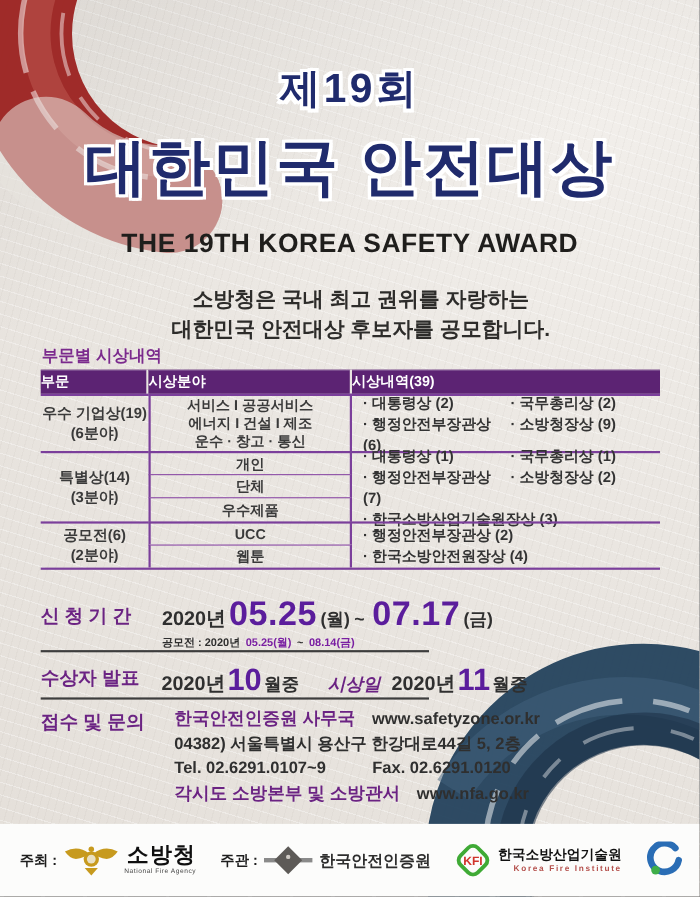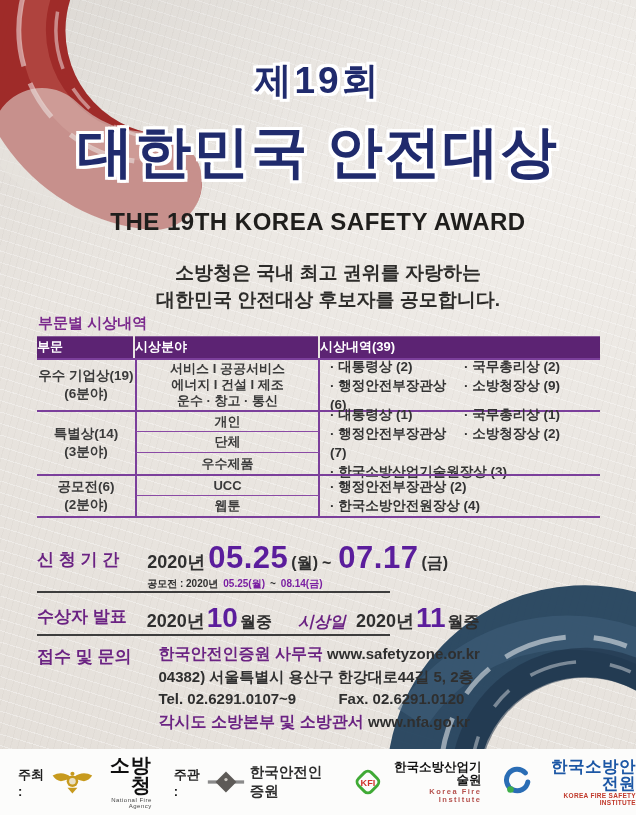--- a/index.html
+++ b/index.html
@@ -64,21 +64,21 @@
   .apply-l1{font-size:16px;} .apply-l1 .yr{font-size:18px;}
   .apply-l2{font-size:10px; font-weight:700; margin-top:1px;}
   .apply-l2 .ppd{color:#7a1fa2; font-weight:800;}
   .announce{top:602px;} .announce .sec-label{margin-right:20px; margin-top:3px;}
   .ann-line{font-size:16px;}
   .ann-line .yr{font-size:18px;}
   .ann-gap{display:inline-block; width:26px;}
   .contact{top:643px;} .contact .sec-label{margin-right:27px; margin-top:2px;}
   .contact-lines{font-size:15px; font-weight:700; color:#2f2f2f; line-height:22.5px; white-space:nowrap;}
   .contact-lines .org{color:#6b2383; font-size:16px; font-weight:800;}
-  .contact-lines .url{margin-left:0;}
+  .contact-lines .url{margin-left:11px;}
   .contact-lines .fax{margin-left:38px;}
 
   
   .footer{position:absolute; left:0; bottom:0; width:100%; height:66px; background:#fcfcfb;
           z-index:6; display:flex; align-items:center; padding:0 0 0 18px; box-sizing:border-box;}
   .fgroup{display:flex; align-items:center;}
   .flabel{font-size:13px; font-weight:800; color:#1d1d1d; margin-right:5px;}
   .stack{display:flex; flex-direction:column; line-height:1;text-align:right;}
   .host-name{font-size:20px; font-weight:900; color:#0f0f0f; letter-spacing:1px;}
   .host-cap{font-size:6px; color:#444; margin-top:2px; letter-spacing:.5px;}
@@ -287,20 +287,16 @@
         <span class="kfi-name">한국소방산업기술원</span>
         <span class="kfi-cap">Korea Fire Institute</span>
       </div>
     </div>
 
     <div class="fgroup">
       <svg width="34" height="34" viewBox="0 0 34 34">
         <path d="M 27 6 A 13 13 0 1 0 30 17" fill="none" stroke="#2a6db5" stroke-width="6" stroke-linecap="round"></path>
         <circle cx="9" cy="26" r="4" fill="#3fae49"></circle>
       </svg>
-      <div class="stack" style="margin-left:6px">
-        <span class="kfsi-name">한국소방안전원</span>
-        <span class="kfsi-cap">KOREA FIRE SAFETY INSTITUTE</span>
-      </div>
     </div>
   </div>
 
 </div>
 
 </body></html>

